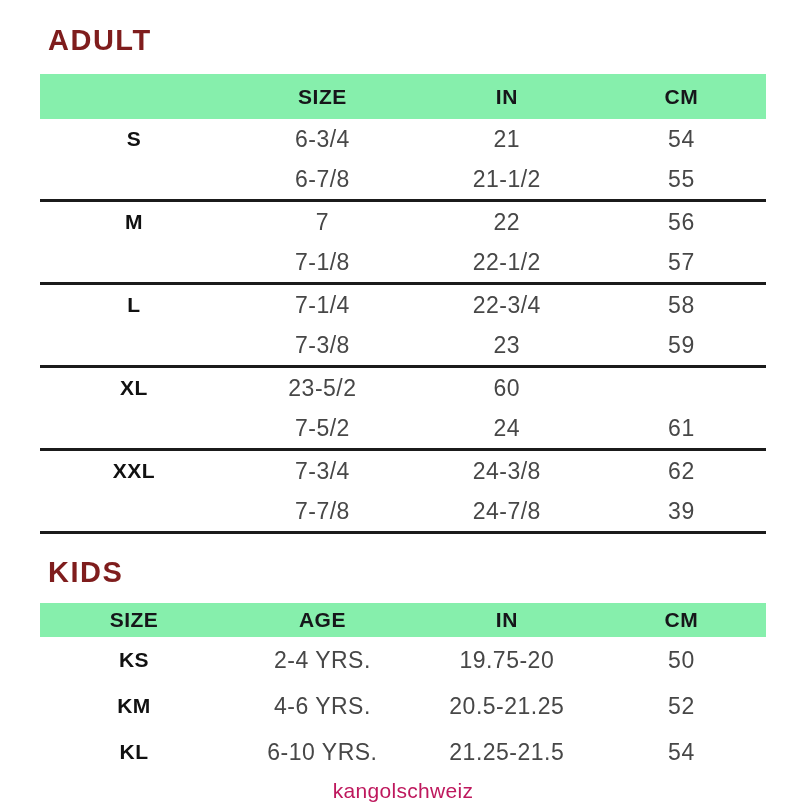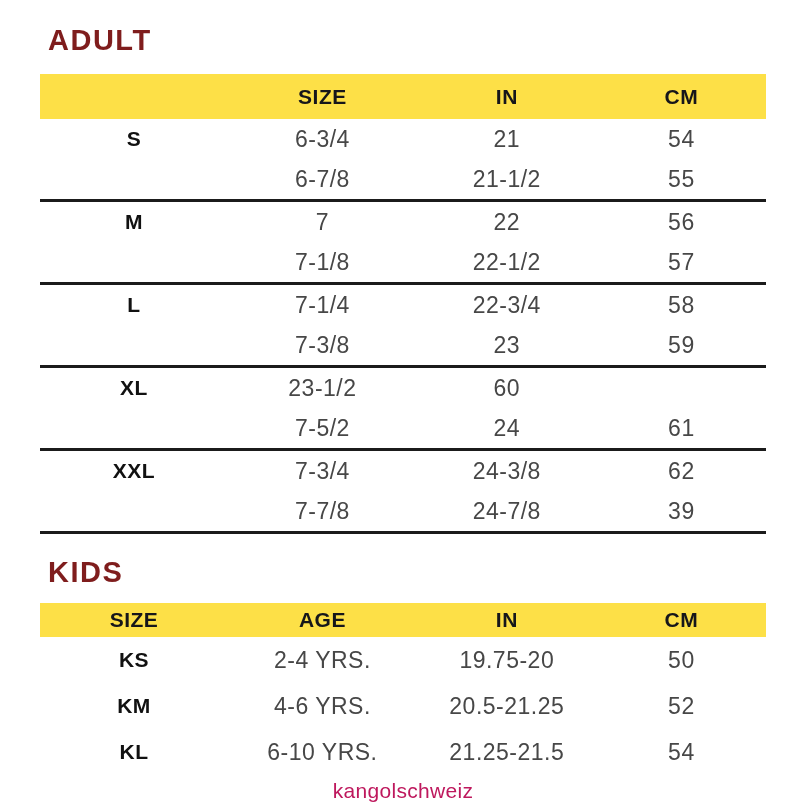--- a/index.html
+++ b/index.html
@@ -28,21 +28,21 @@
   .size-table { width: 726px; }
 
   .trow {
     display: grid;
     grid-template-columns: 25.9% 26% 24.8% 23.3%;
     align-items: center;
   }
   .trow > div { text-align: center; }
 
   .thead {
-    background: #fde047;
+    background: #86efac;
     height: 45px;
   }
   .thead.kids-head { height: 34px; }
   .thead > div {
     font-size: 21px;
     font-weight: bold;
     letter-spacing: 0.5px;
     color: #16161a;
   }
 
@@ -128,21 +128,21 @@
         <div class="row-label"></div>
         <div class="val">7-3/8</div>
         <div class="val">23</div>
         <div class="val">59</div>
       </div>
     </div>
 
     <div class="group">
       <div class="trow data-row">
         <div class="row-label">XL</div>
-        <div class="val">23-1/2</div>
+        <div class="val">23-5/2</div>
         <div class="val">60</div>
       </div>
       <div class="trow data-row">
         <div class="row-label"></div>
         <div class="val">7-5/2</div>
         <div class="val">24</div>
         <div class="val">61</div>
       </div>
     </div>
 

